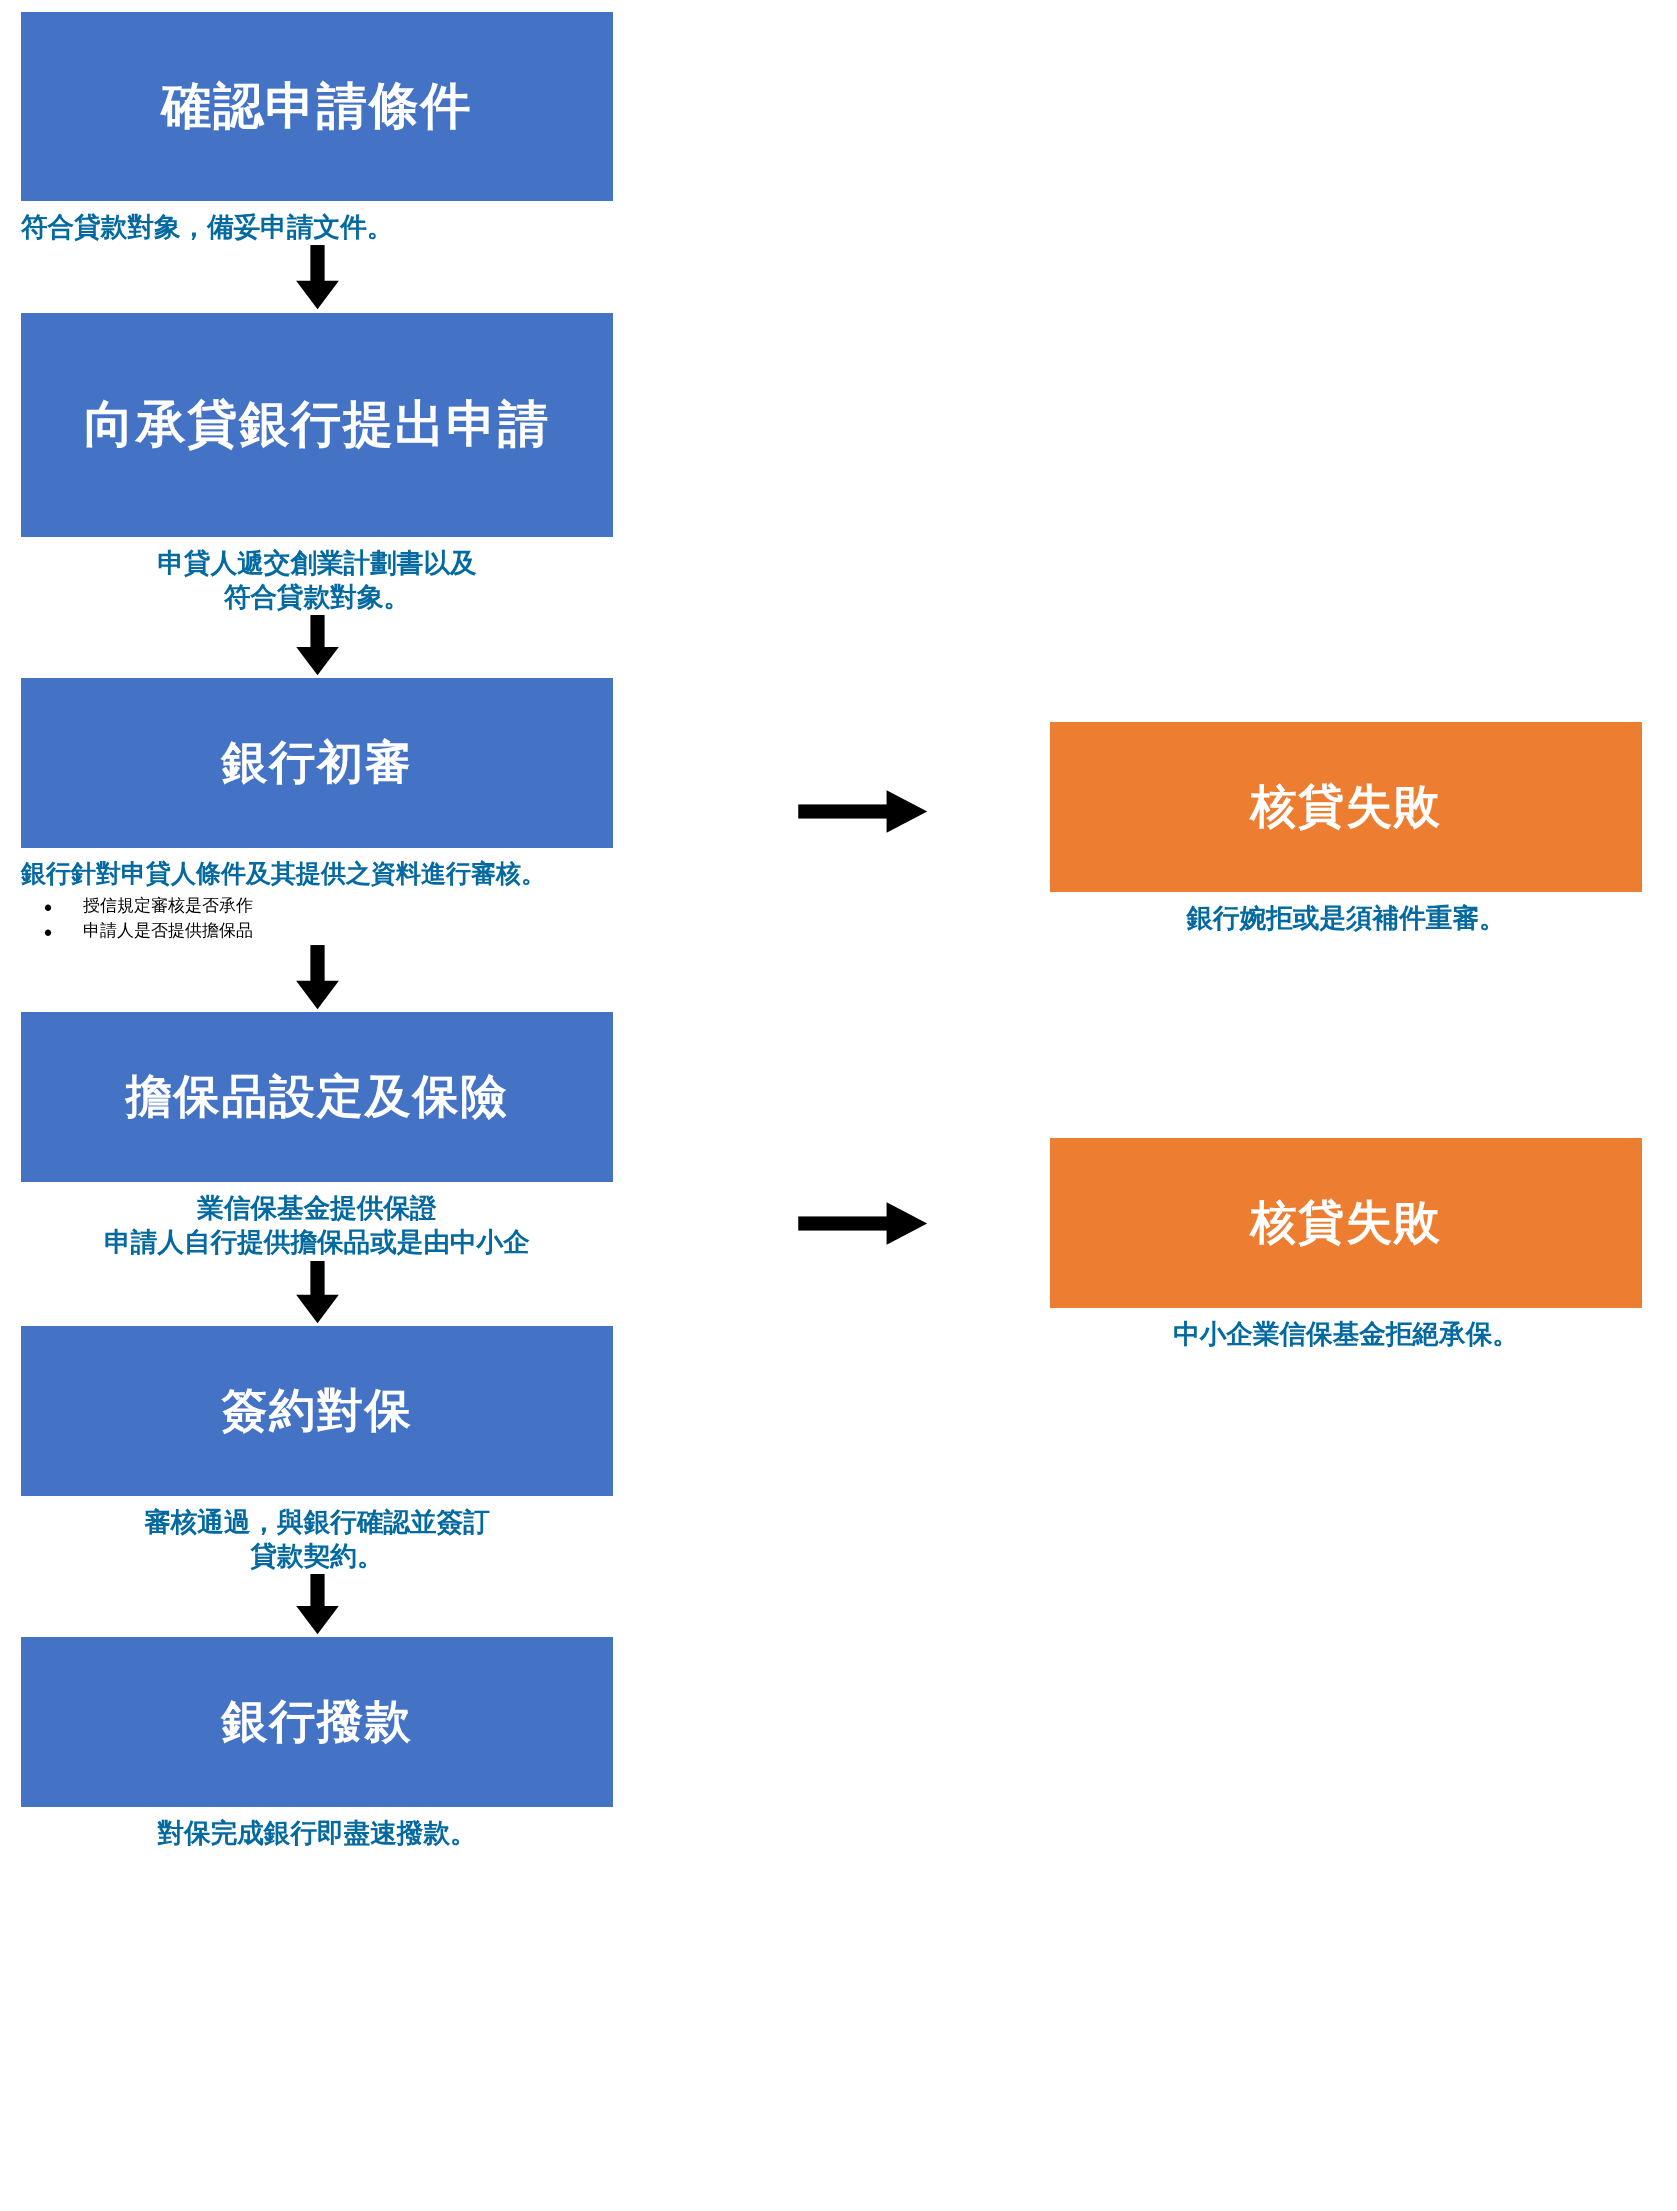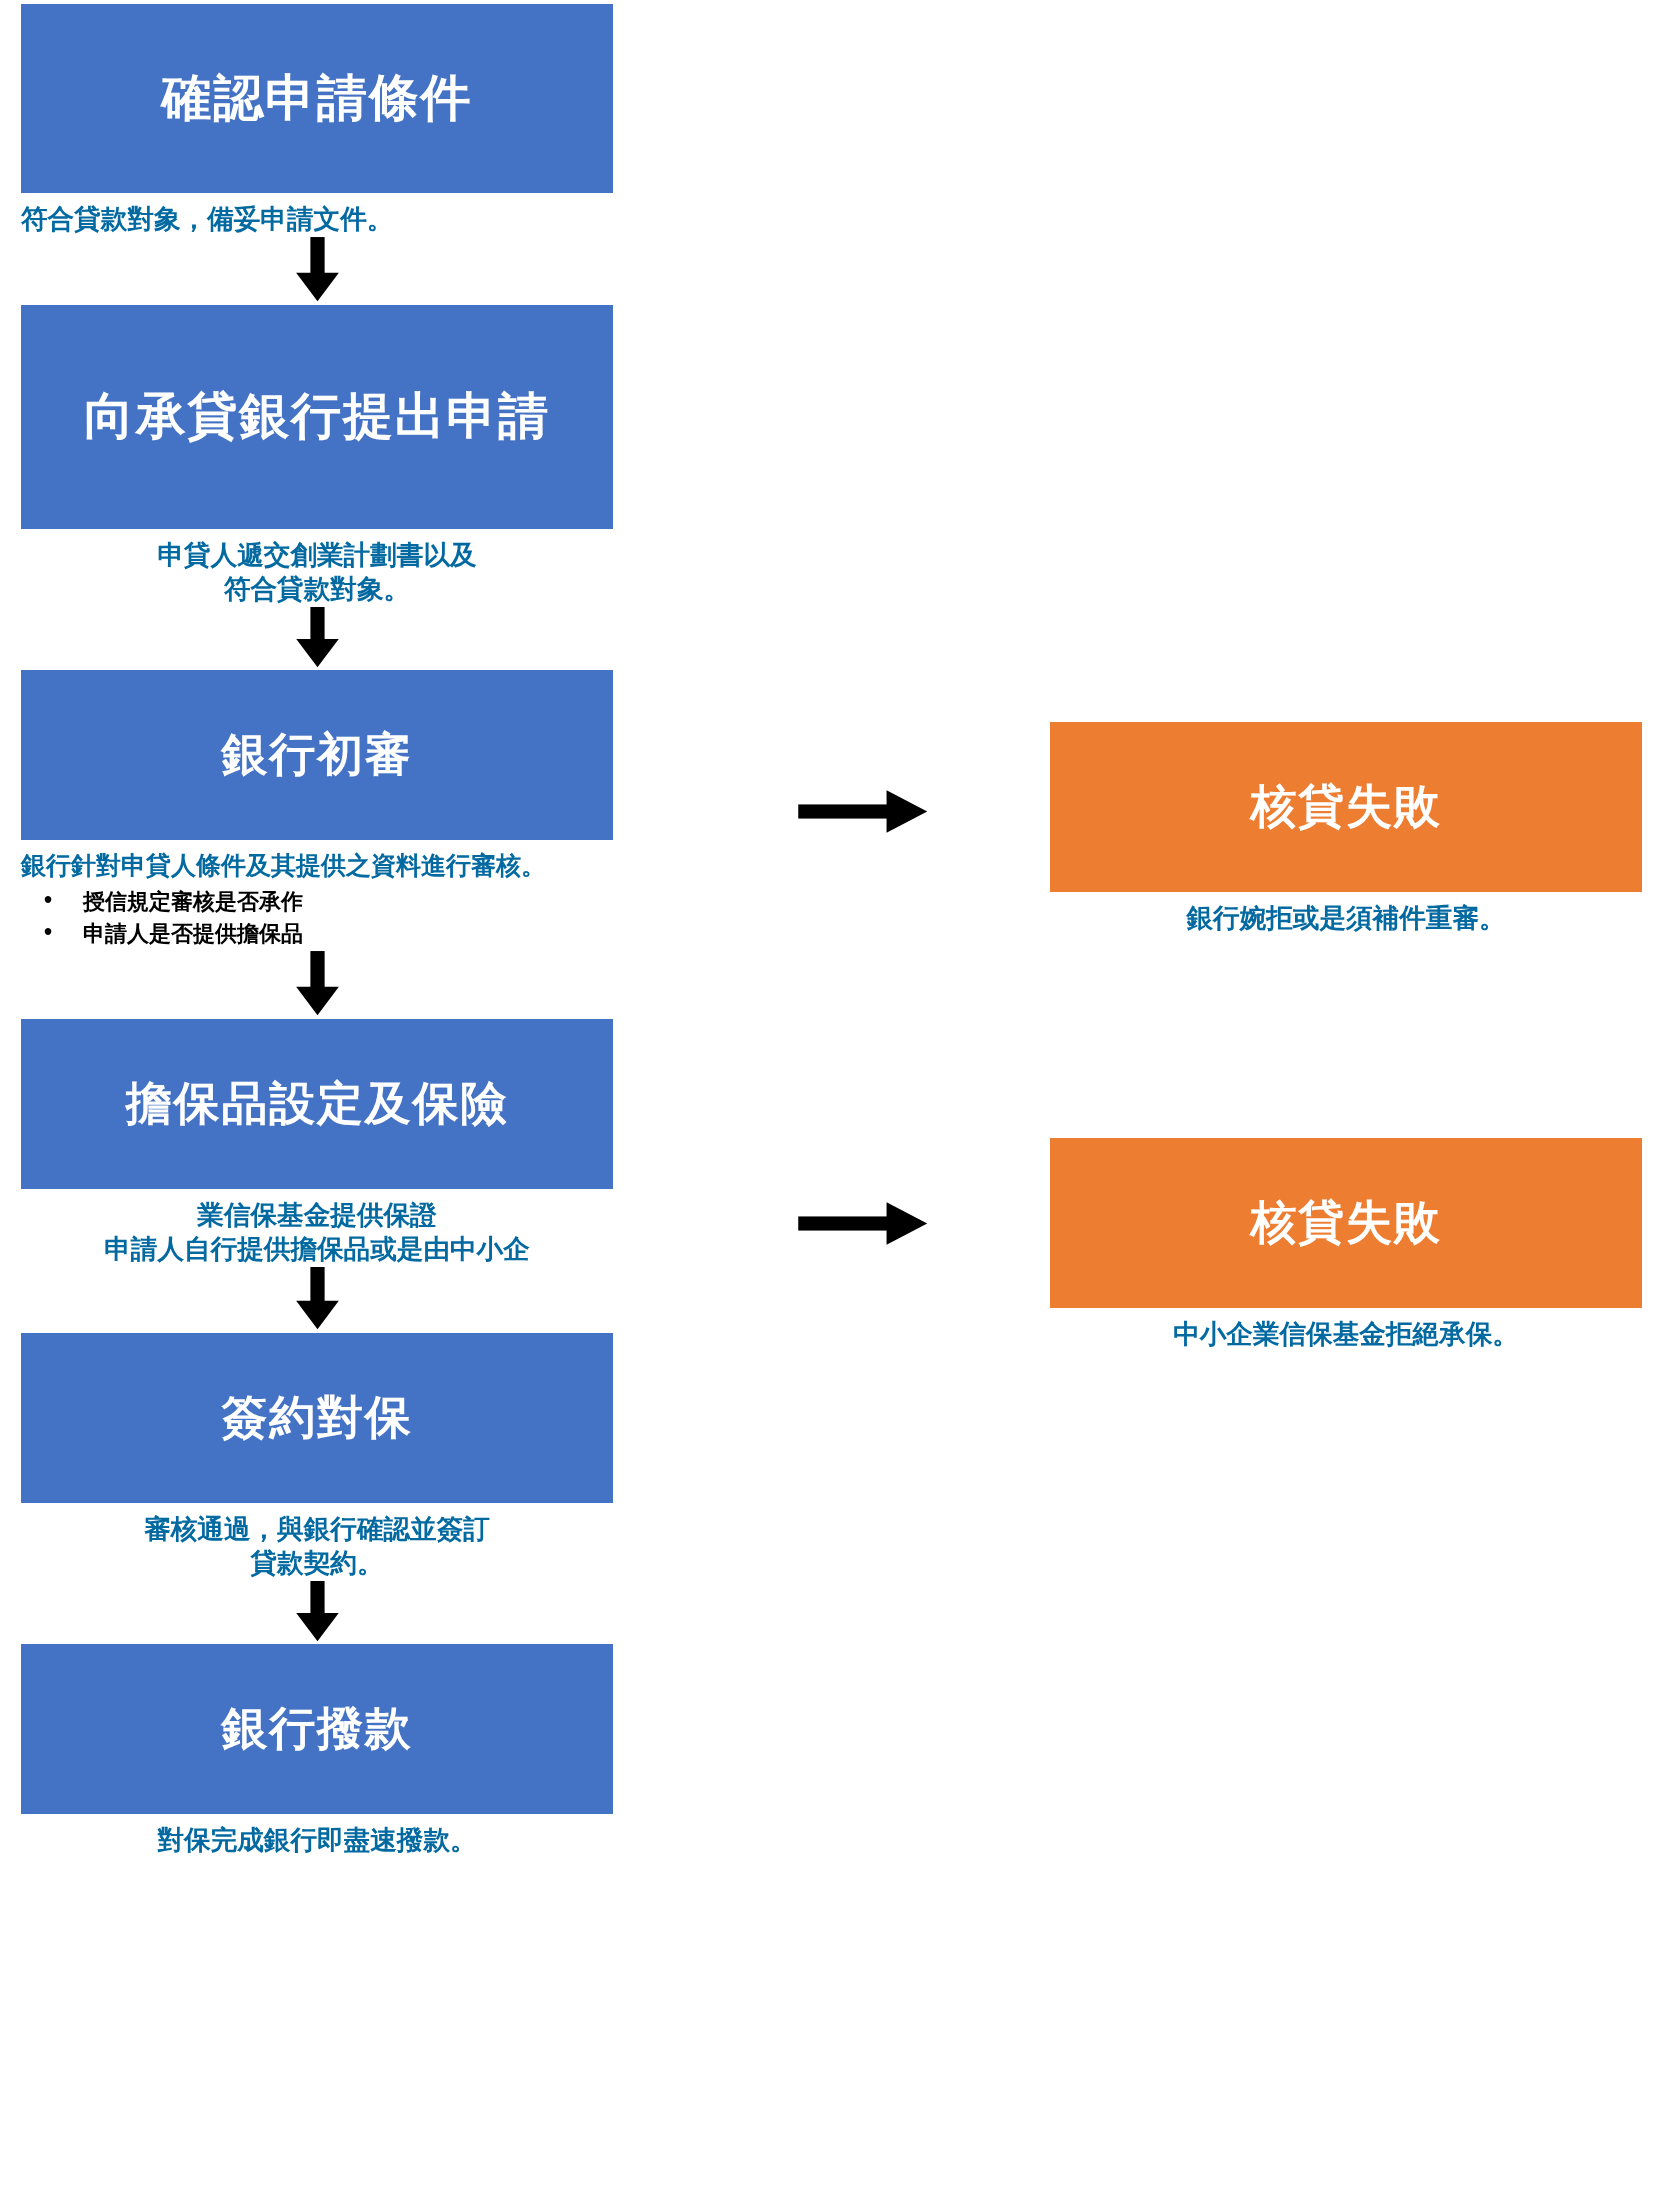--- a/index.html
+++ b/index.html
@@ -17,21 +17,21 @@
   }
   .canvas {
     position: relative;
     width: 1678px;
     height: 2211px;
   }
   
   .flow-col {
     position: absolute;
     left: 21px;
-    top: 4px;
+    top: 12px;
     width: 592px;
   }
   .side-col {
     position: absolute;
     left: 1050px;
     top: 0;
     width: 592px;
   }
   .node {
     width: 592px;
@@ -67,22 +67,22 @@
     font-size: 25px;
     text-align: left;
     font-weight: bold;
   }
   .bullets {
     width: 592px;
     box-sizing: border-box;
     margin: 5.3px 0 0 0;
     padding: 0;
     list-style: none;
-    font-size: 22px;
-    font-weight: bold;
+    font-size: 17px;
+    font-weight: normal;
     color: #000000;
   }
   .bullets li {
     position: relative;
     padding-left: 62px;
     line-height: 1.45;
   }
   .bullets li::before {
     content: "•";
     position: absolute;

